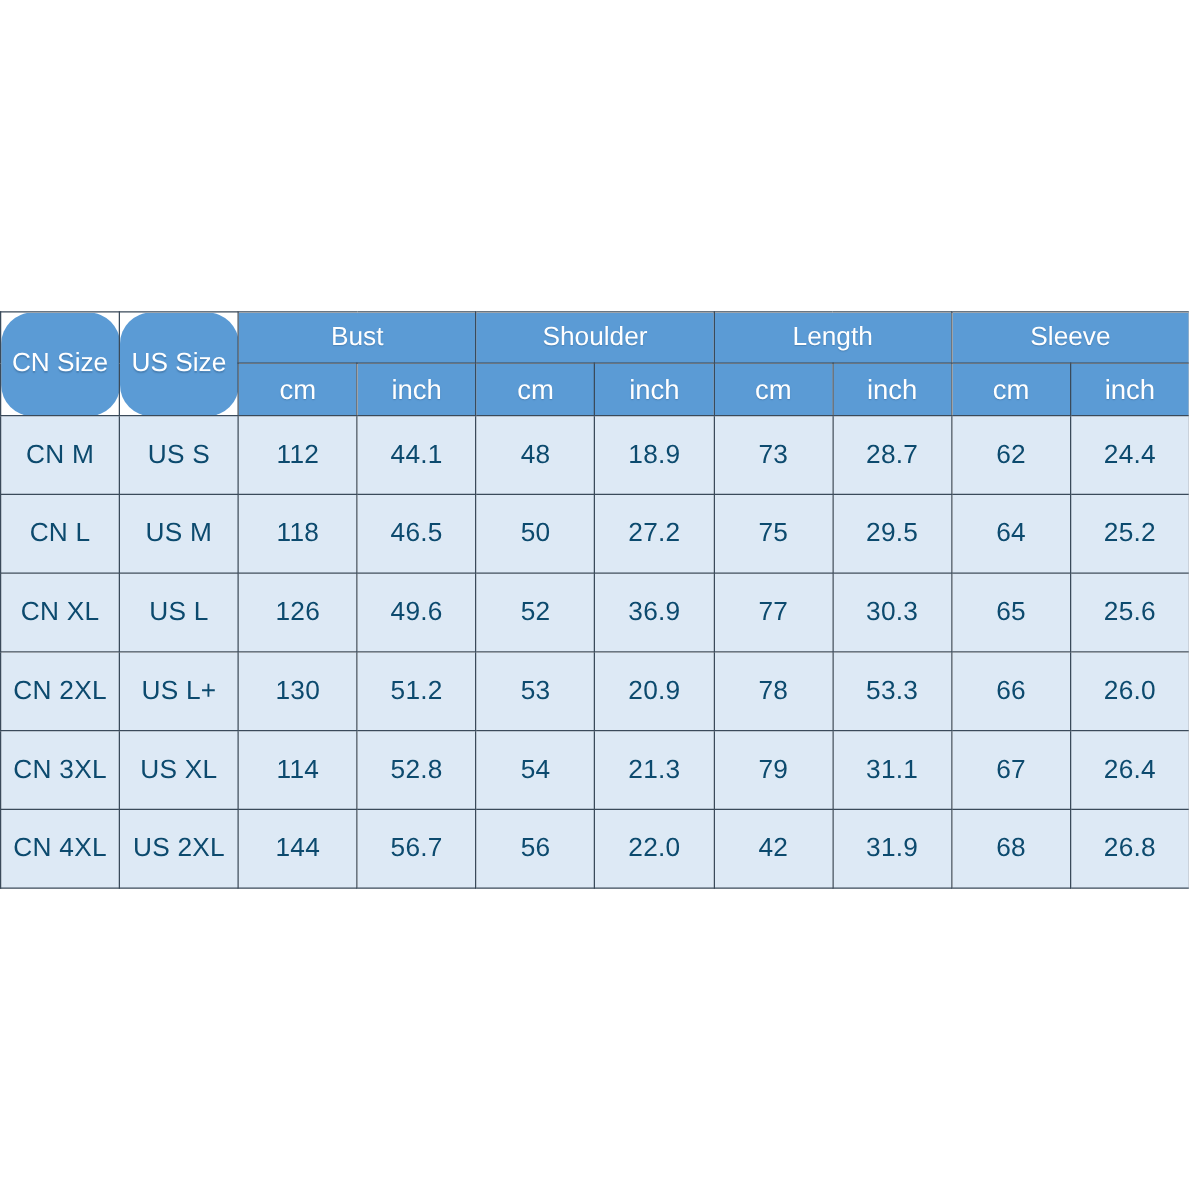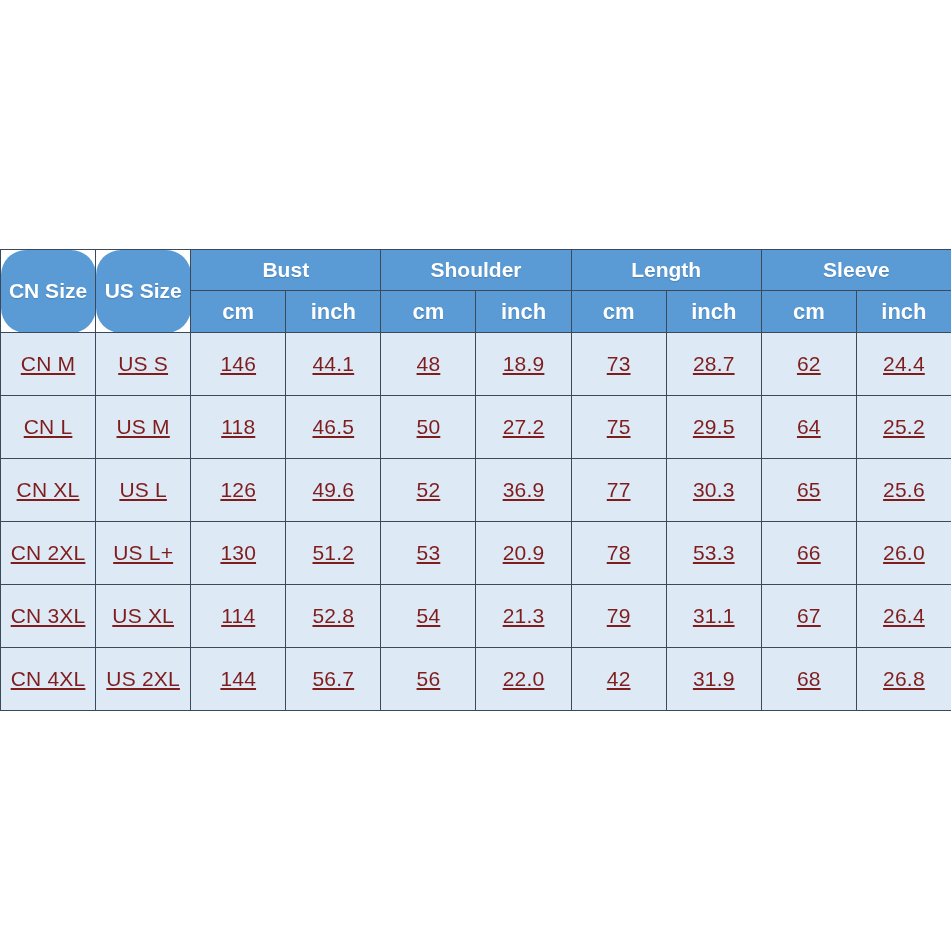--- a/index.html
+++ b/index.html
@@ -48,21 +48,21 @@
     vertical-align: middle;
     padding: 0;
     overflow: hidden;
     white-space: nowrap;
   }
 
   
   thead th {
     background: #5b9bd5;
     color: #ffffff;
-    font-weight: bold;
+    font-weight: normal;
     text-shadow: 0 1px 1px rgba(40,80,120,0.35);
   }
 
   th.corner-head {
     font-size: 21px;
     height: 81px;
     border-radius: 25px;
   }
 
   th.group-head {
@@ -71,25 +71,24 @@
   }
 
   th.unit-head {
     font-size: 22px;
     height: 41px;
   }
 
   
   tbody td {
     background: #dde9f5;
-    color: #7f1d1d;
+    color: #0c4a6e;
     font-size: 21px;
     height: 62px;
     letter-spacing: 0.2px;
-    text-decoration: underline;
   }
 
   tbody td.size-cell {
     font-size: 21px;
   }
 </style>
 </head>
 <body>
 
 <div id="page">
@@ -128,21 +127,21 @@
           <th class="unit-head">inch</th>
           <th class="unit-head">cm</th>
           <th class="unit-head">inch</th>
         </tr>
       </thead>
 
       <tbody>
         <tr>
           <td class="size-cell">CN M</td>
           <td class="size-cell">US S</td>
-          <td>146</td>
+          <td>112</td>
           <td>44.1</td>
           <td>48</td>
           <td>18.9</td>
           <td>73</td>
           <td>28.7</td>
           <td>62</td>
           <td>24.4</td>
         </tr>
         <tr>
           <td class="size-cell">CN L</td>

